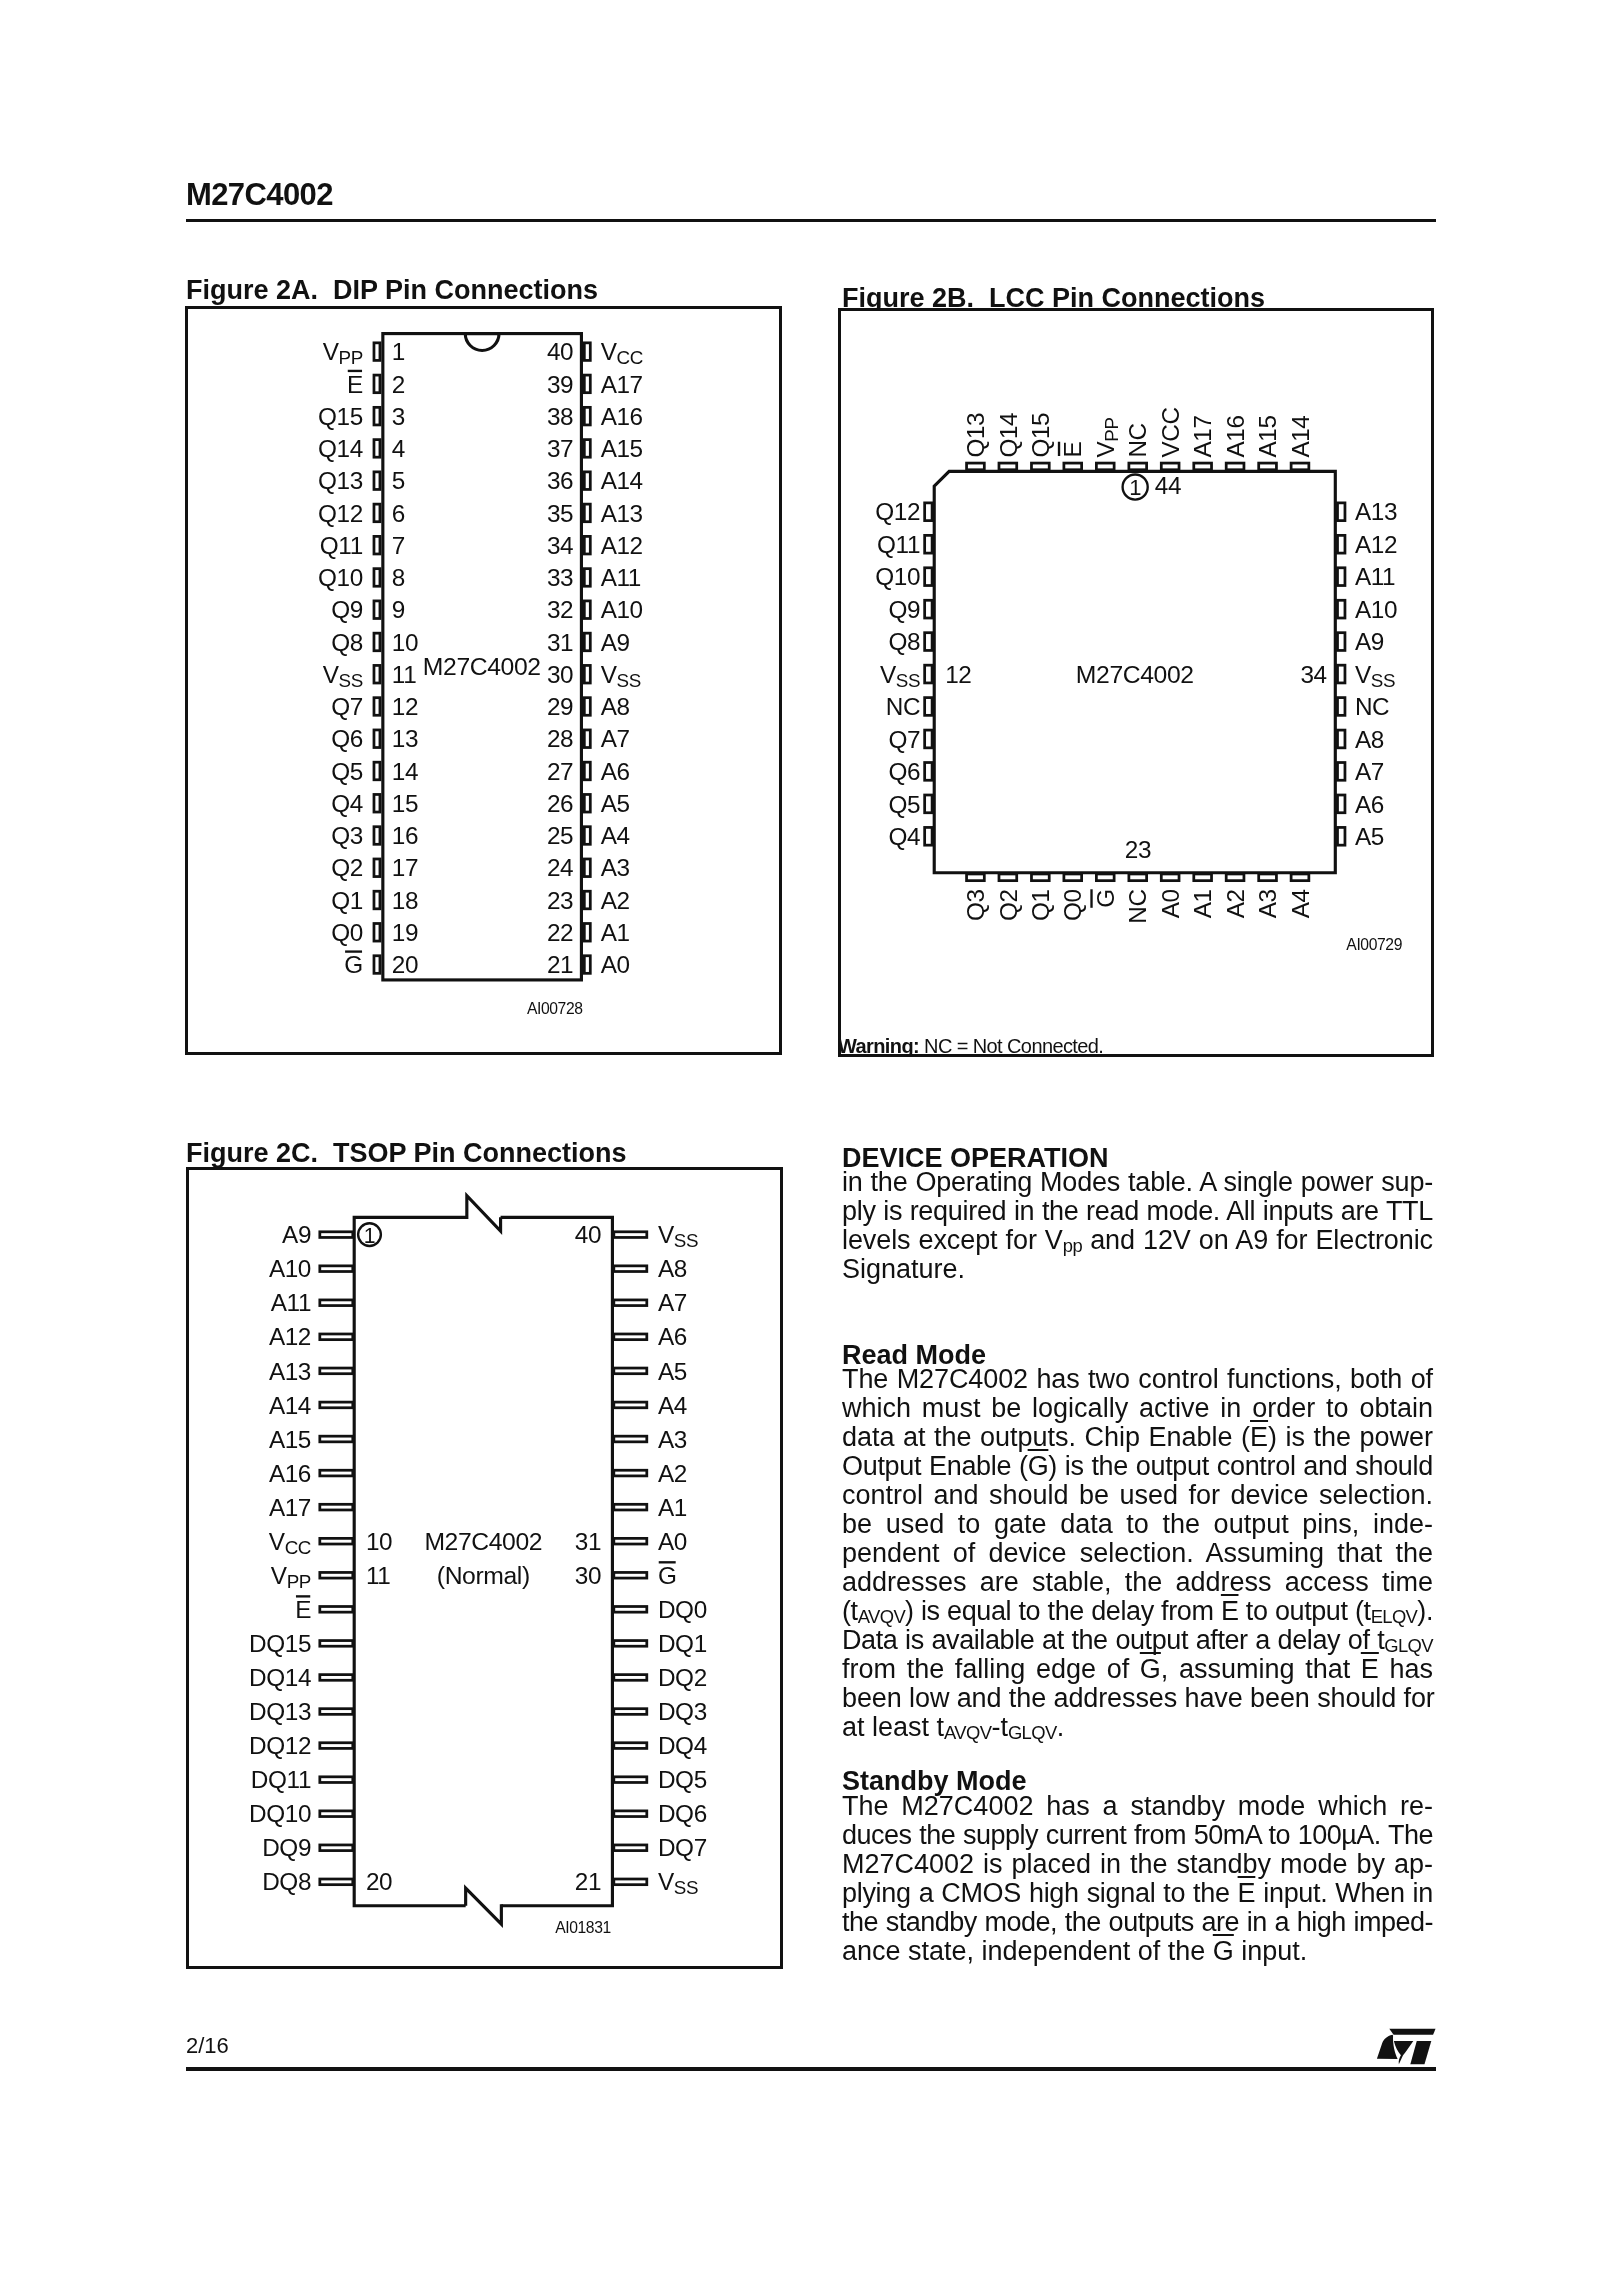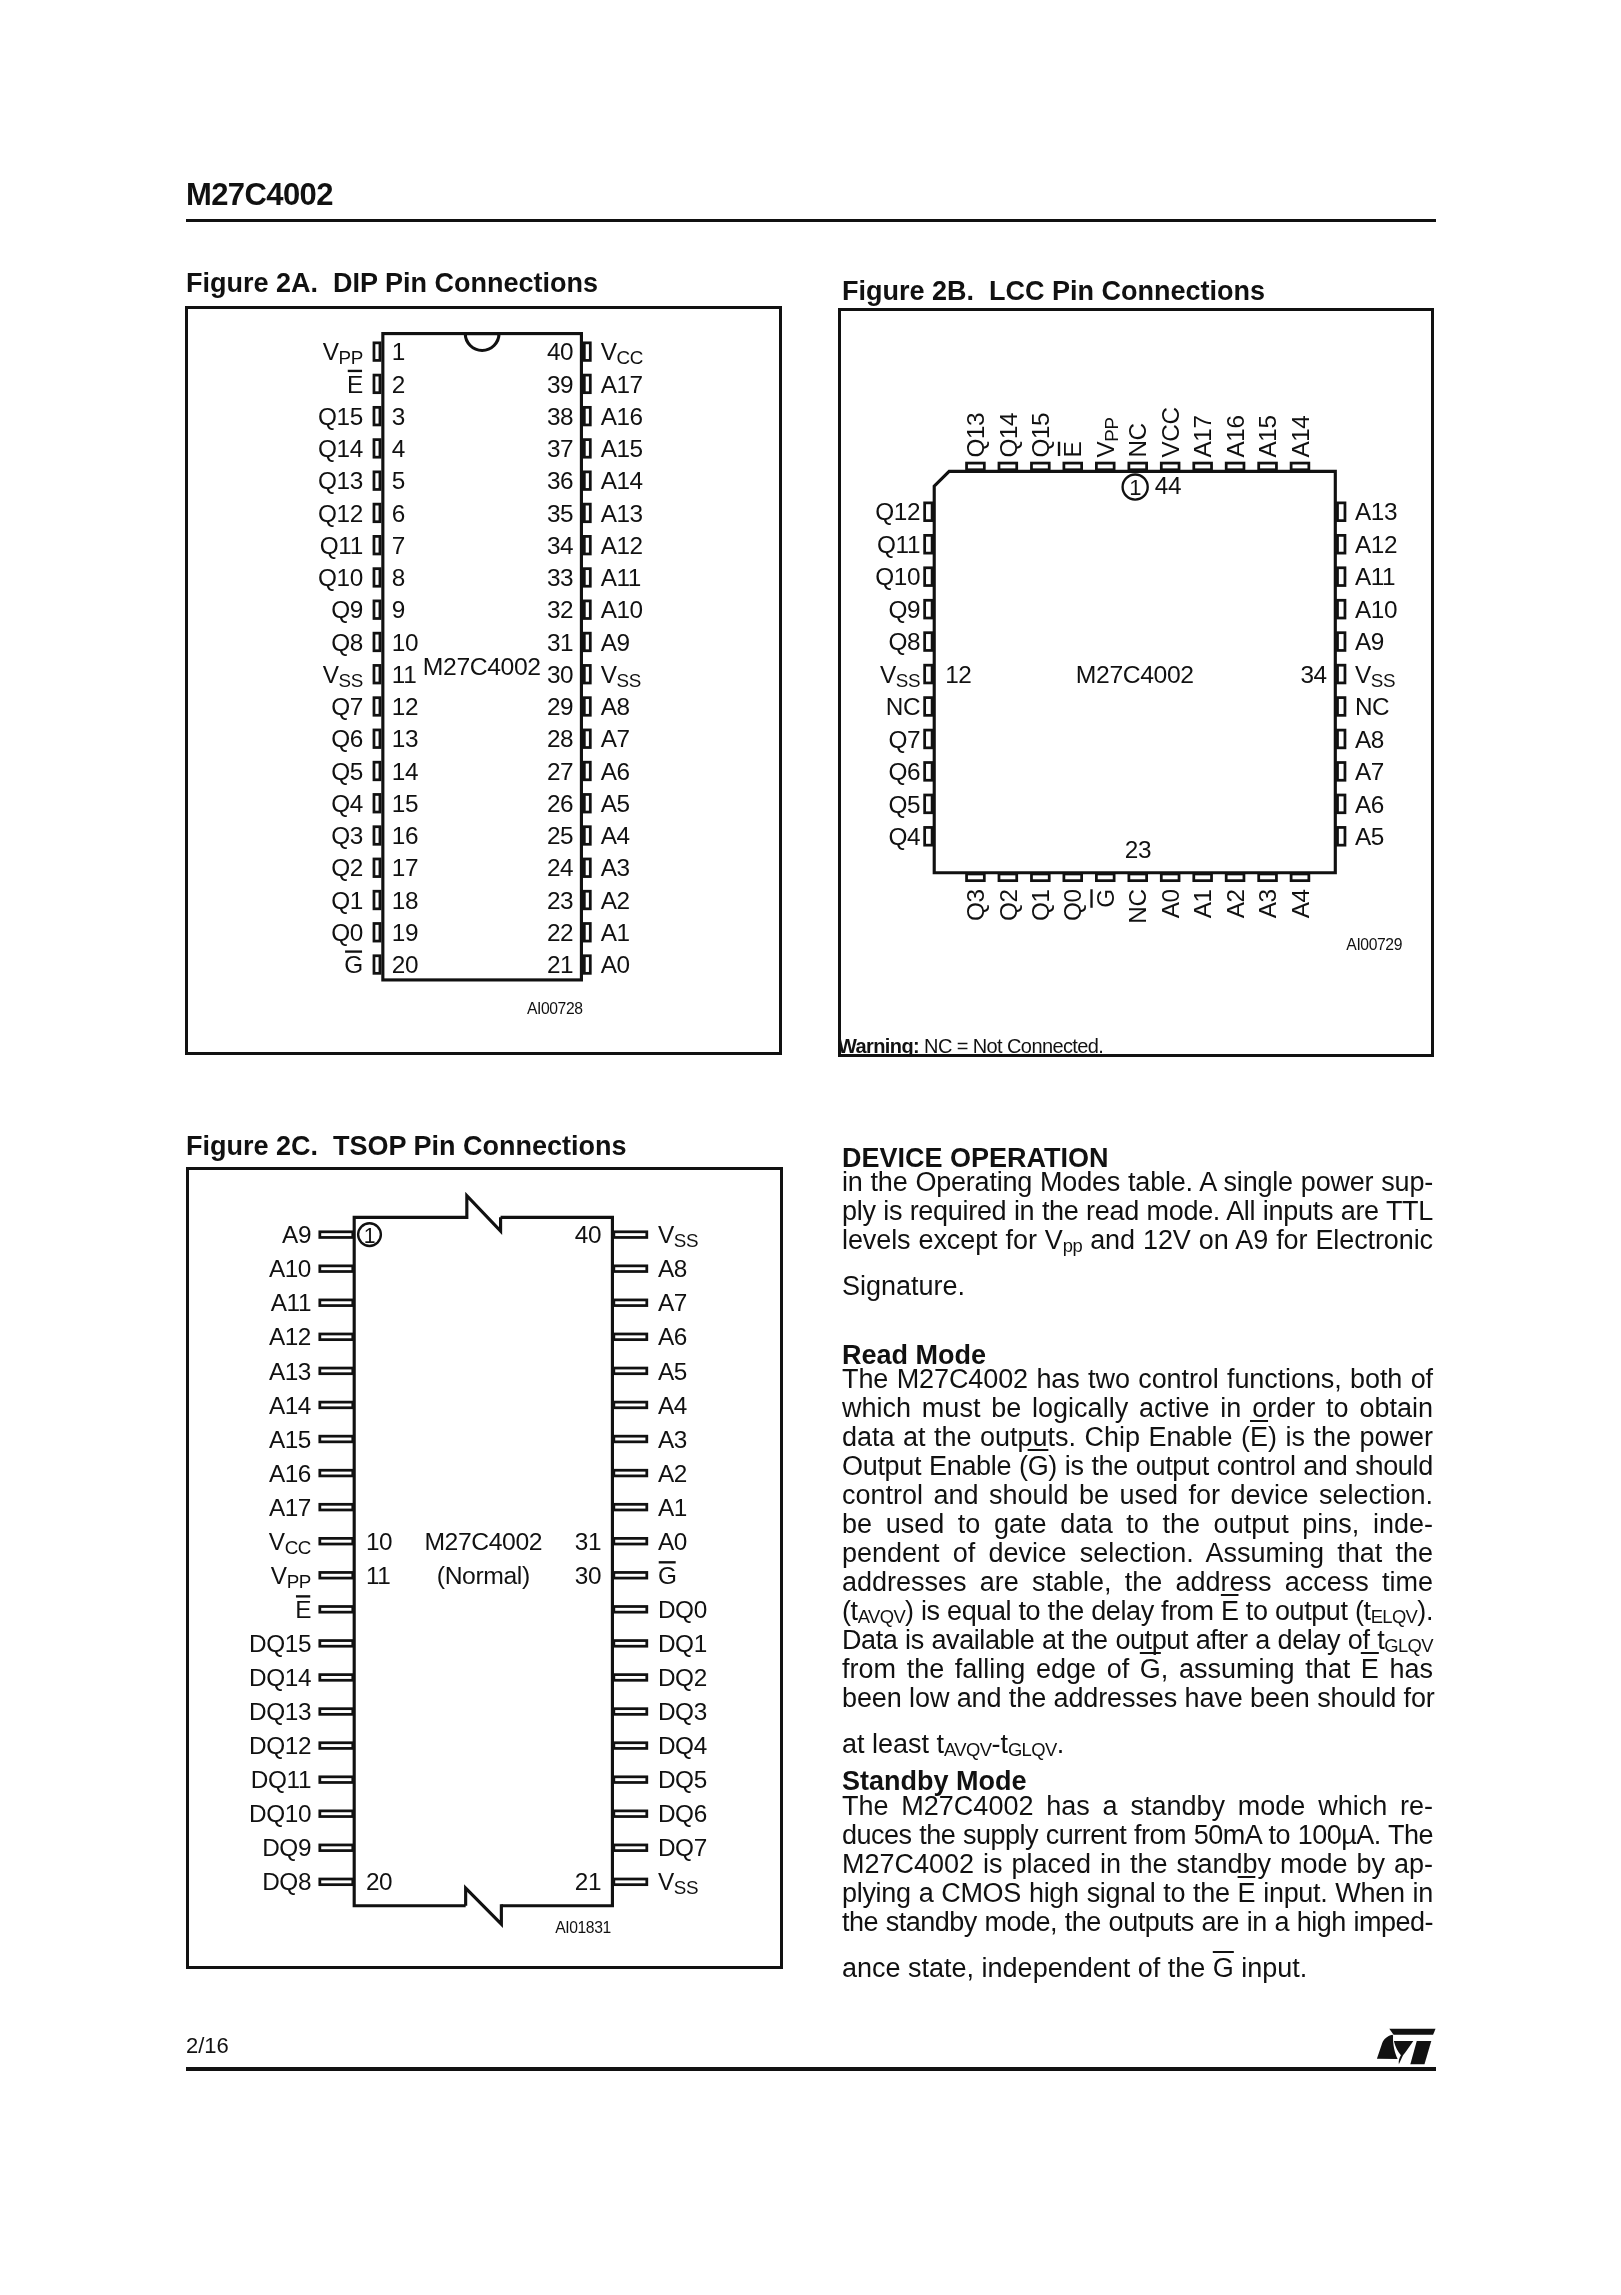--- a/index.html
+++ b/index.html
@@ -1,24 +1,24 @@
 <!DOCTYPE html>
 <html style="font-size:12.6px"><head><meta charset="utf-8">
 <style>
 * { margin:0; padding:0; box-sizing:border-box; }
 html,body { width:1622px; height:2295px; background:#fff; }
 body { font-family:"Liberation Sans", sans-serif; color:#111; position:relative; }
 .abs { position:absolute; }
 .h { position:absolute; left:842px; font-size:27px; font-weight:bold; line-height:29px; white-space:nowrap;margin-top:16px; }
 .para { position:absolute; left:842px; width:591px; font-size:27px; line-height:29px; }
 .jl { text-align:justify; text-align-last:justify; height:29px; white-space:nowrap; }
-.ll { text-align:left; height:29px; white-space:nowrap;margin-top:17px; }
+.ll { text-align:left; height:29px; white-space:nowrap; }
 .ov { text-decoration:overline; }
 .sb { font-size:18.4px; vertical-align:-3.1px; letter-spacing:-0.6px; }
-.cap { position:absolute; font-size:27px; font-weight:bold; line-height:29px; white-space:nowrap; }
+.cap { position:absolute; font-size:27px; font-weight:bold; line-height:29px; white-space:nowrap;margin-top:7px; }
 .figbox { position:absolute; border:3.5px solid #111; background:#fff; }
 svg text { font-family:"Liberation Sans", sans-serif; fill:#111; }
 </style></head>
 <body>
 
 <div class="abs" style="left:186px;top:178px;font-size:31px;font-weight:bold;line-height:34px;letter-spacing:-0.6px;">M27C4002</div>
 
 <div class="abs" style="left:186px;top:219px;width:1250px;height:3.3px;background:#111"></div>
 
 <div class="cap" style="left:186px;top:269px">Figure 2A.&nbsp; DIP Pin Connections</div>

